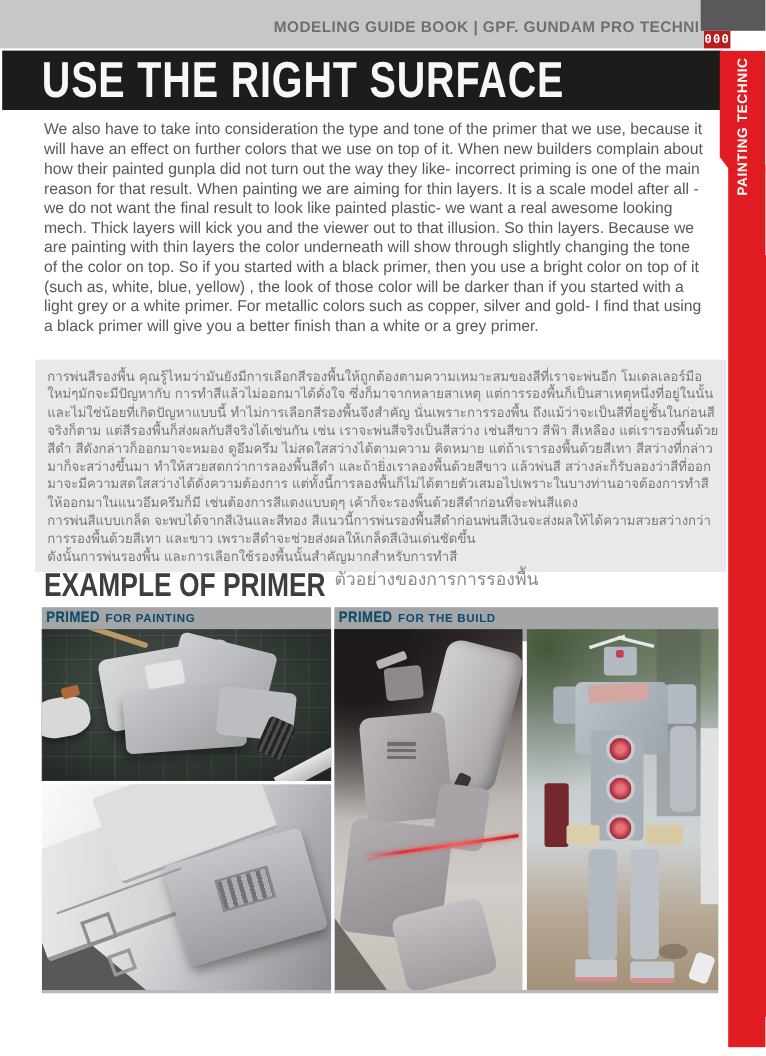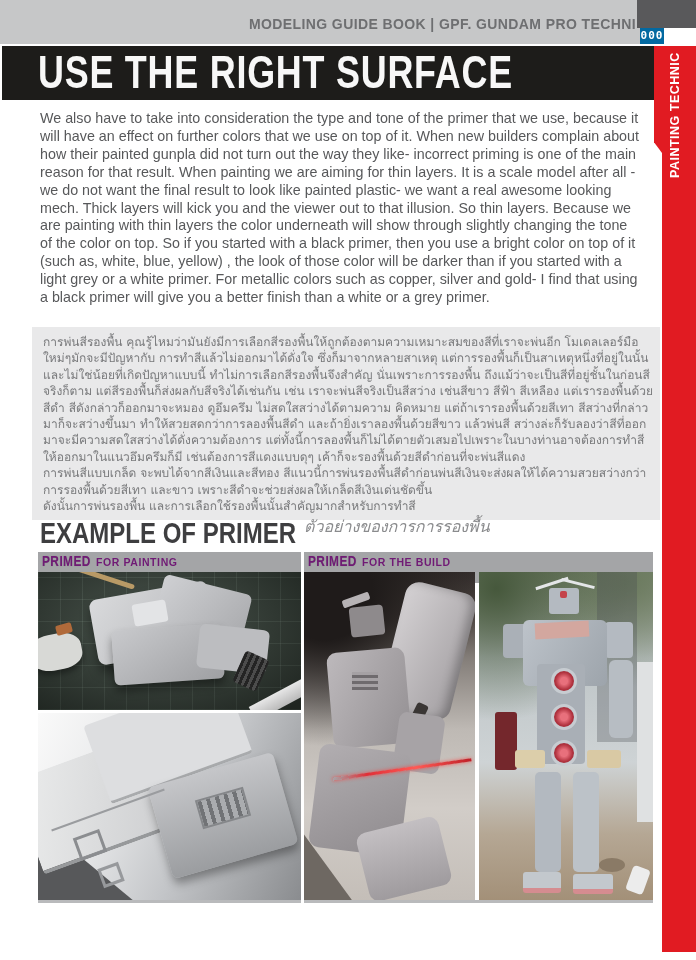--- a/index.html
+++ b/index.html
@@ -8,21 +8,21 @@
     background:#ffffff;
     font-family:"Liberation Sans", sans-serif;
   }
   .abs { position:absolute; }
 
   
   .band        { left:0; top:0; width:640px; height:44px; background:#c6c7c8; }
   .corner-sq   { left:637px; top:0; width:59px; height:28px; background:#59595b; }
   .breadcrumb  { right:60px; top:16px; font-size:14px; font-weight:bold; letter-spacing:.4px;
                  color:#6e6f71; white-space:nowrap; }
-  .pageno      { left:640px; top:28px; width:24px; height:16px; background:#0369a1;
+  .pageno      { left:640px; top:28px; width:24px; height:16px; background:#b91c1c;
                  color:#ffffff; font-family:"DejaVu Sans Mono", monospace; font-weight:bold;
                  font-size:11px; line-height:16px; text-align:center; letter-spacing:1px; }
   .titlebar    { left:2px; top:46px; width:654px; height:54px; background:#1d1c1a; }
   .pagetitle   { position:absolute; left:36px; top:50%;
                  transform:translateY(-52%) scaleX(.78); transform-origin:left center;
                  color:#f7f7f7; font-size:46px; font-weight:900; letter-spacing:1px;
                  white-space:nowrap; }
   .red-tab     { left:654px; top:46px; width:42px; height:112px; background:#e11b22;
                  clip-path:polygon(0 0,100% 0,100% 100%,28% 100%,0 86%); }
   .red-bar     { left:662px; top:150px; width:34px; height:802px; background:#e11b22; }
@@ -39,23 +39,23 @@
             font-family:"DejaVu Sans", sans-serif;
             font-size:12px; line-height:16.4px; color:#78797b; }
   .note p { margin:0; }
 
   
   .ex-head    { left:40px; top:514px; height:38px; display:flex; align-items:center; }
   .ex-head-en { font-size:30px; font-weight:900; color:#3e3e40; letter-spacing:0;
                 transform:scaleX(.8); transform-origin:left bottom; display:inline-block;
                 margin-right:-56px; white-space:nowrap; }
   .ex-head-th { font-family:"DejaVu Sans", sans-serif; font-size:16px; color:#8a8b8d;
-                padding-bottom:14px; white-space:nowrap;font-style:italic; }
+                padding-bottom:14px; white-space:nowrap; }
 
-  .panel-bar  { top:552px; height:31px; background:#a4a5a7; color:#701a75;
+  .panel-bar  { top:552px; height:31px; background:#a4a5a7; color:#0c4a6e;
                 line-height:17px; white-space:nowrap; overflow:hidden; }
   .bar-left   { left:38px;  width:263px; }
   .bar-right  { left:304px; width:349px; }
   .bar-strong { display:inline-block; font-size:14px; font-weight:900;
                 transform:scaleX(.85); transform-origin:left center;
                 margin:0 -8px 0 4px; letter-spacing:.5px;
                 text-shadow:0 0 1px #7d7e80; }
   .bar-rest   { font-size:10.5px; font-weight:bold; letter-spacing:.6px; }
 
   

